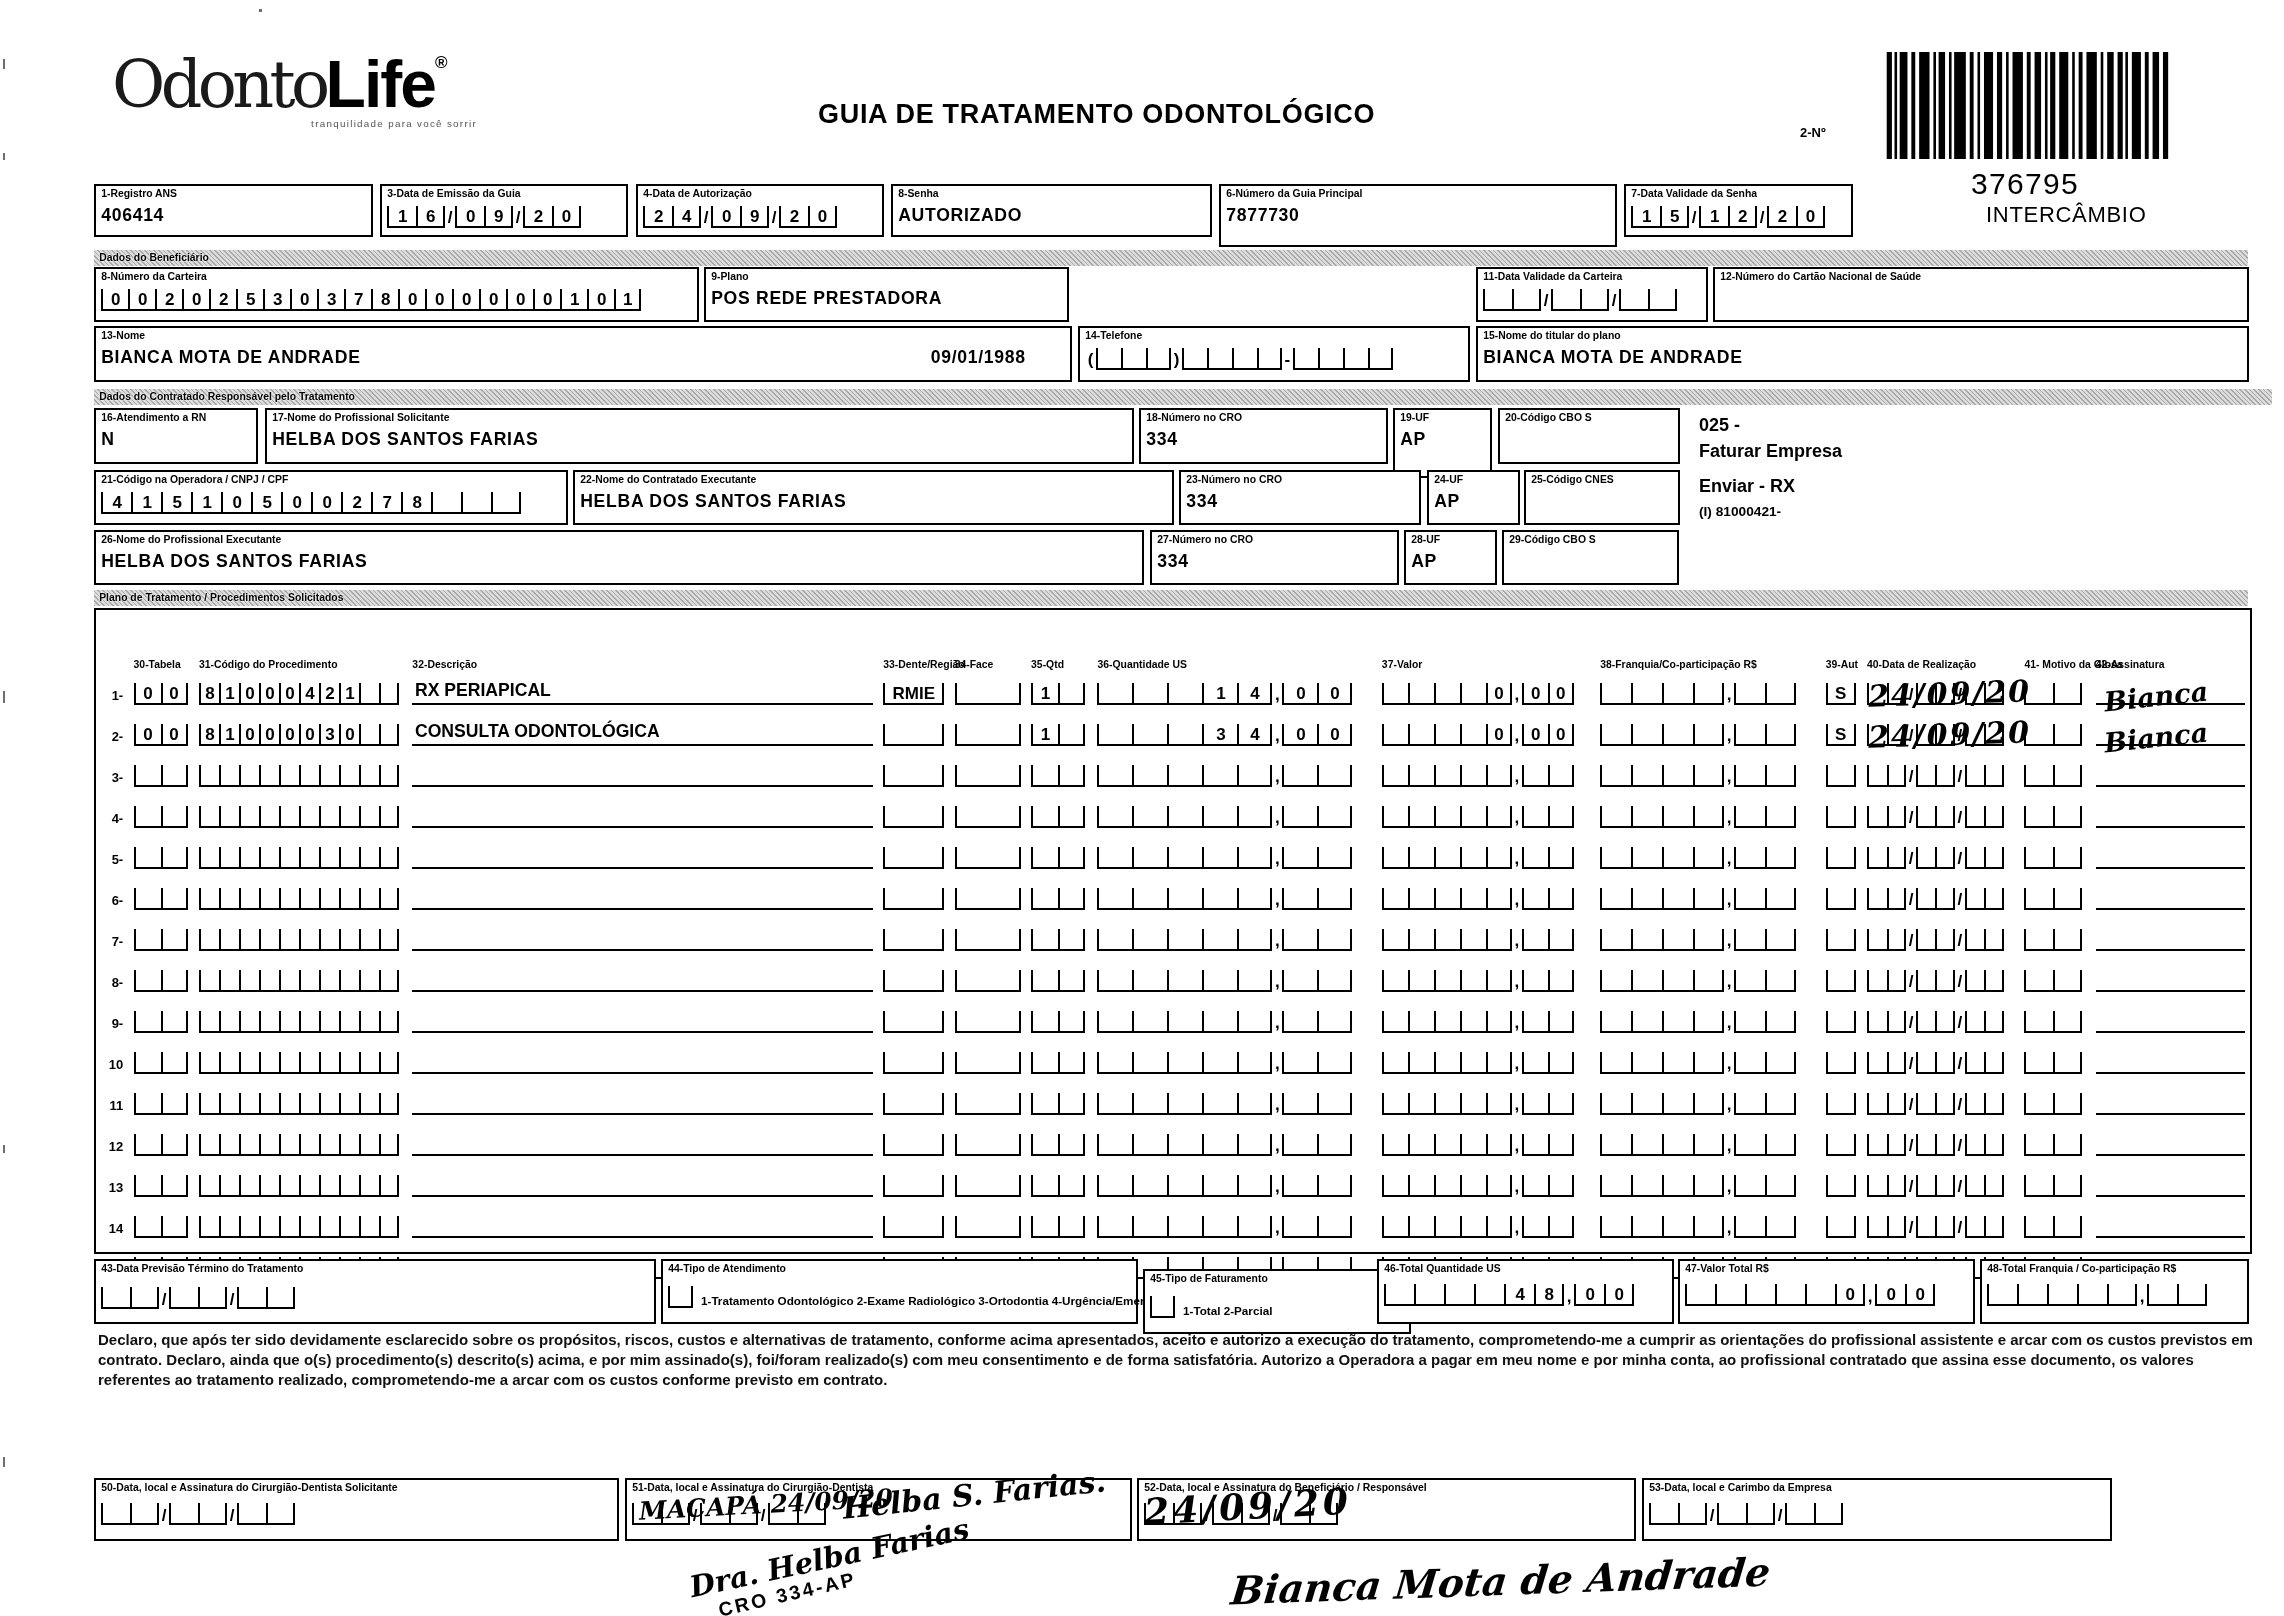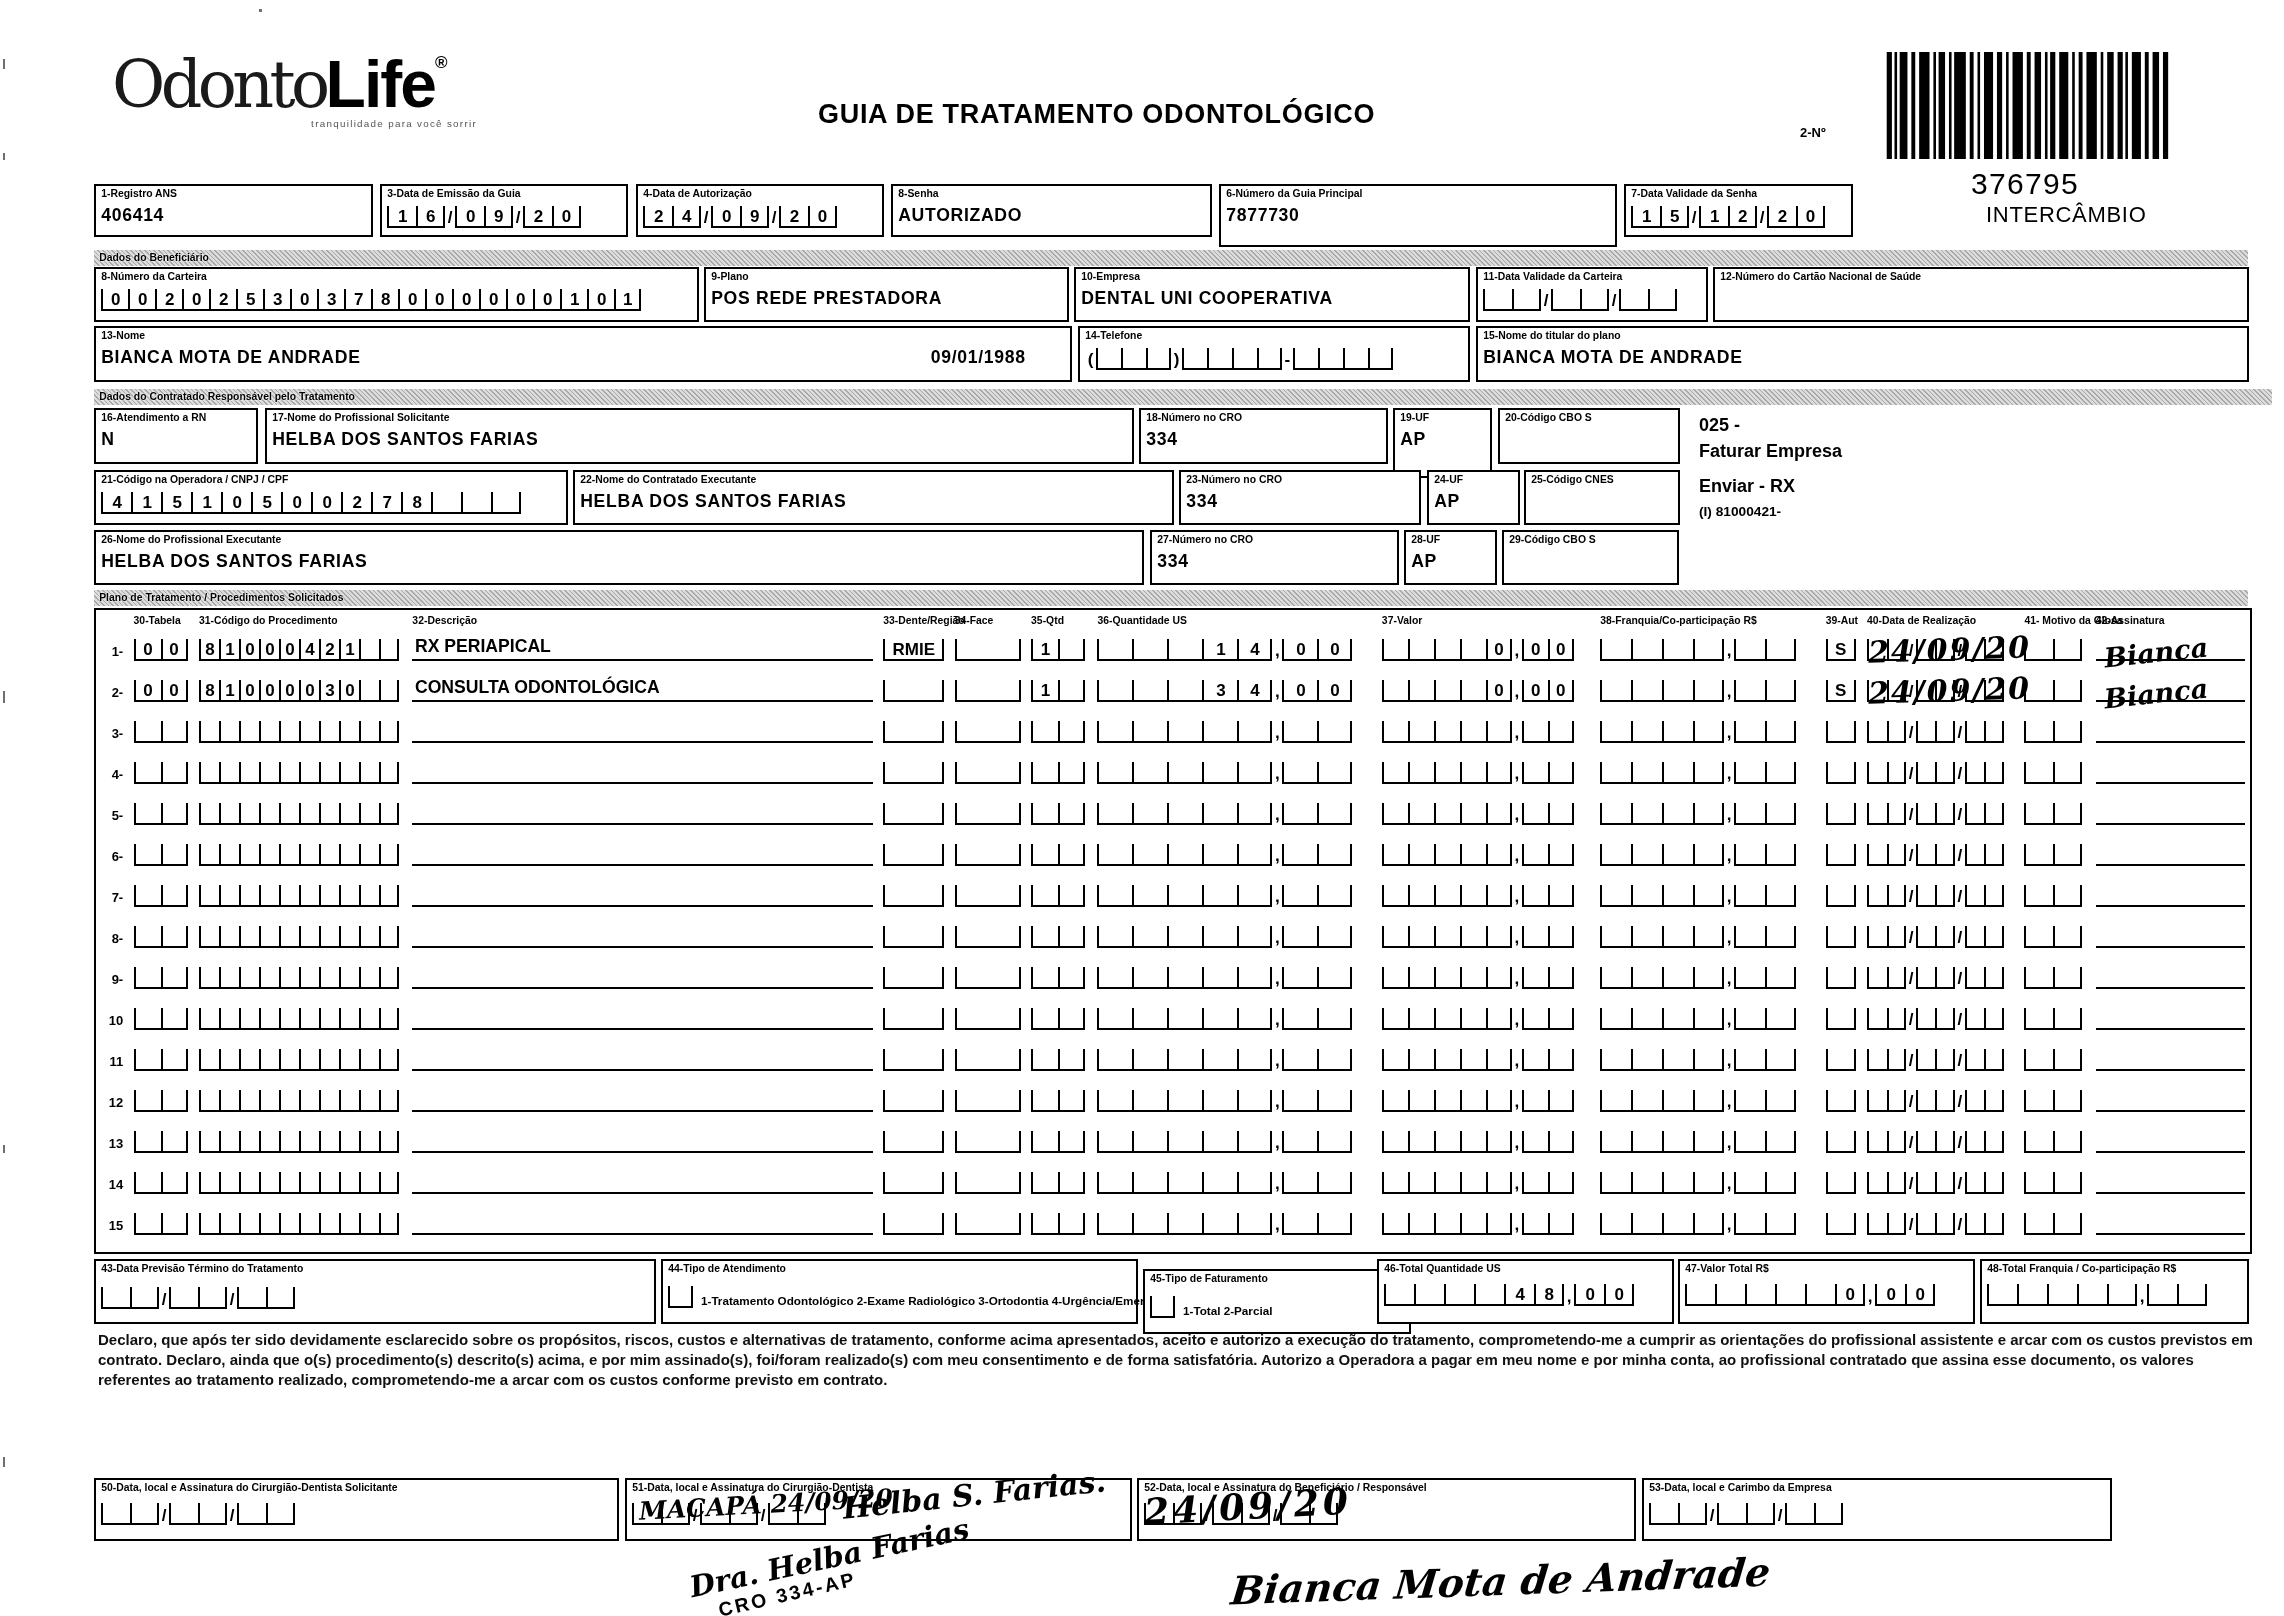--- a/index.html
+++ b/index.html
@@ -21,21 +21,21 @@
   .comb-carteira .cell{width:27px;}
   .comb-cnpj .cell{width:30px;}
   .comb-date .cell{width:29px;}
   .comb-phone .cell{width:25px;}
   .comb-total .cell{width:30px;}
   .comb-chk{margin-top:0;}
   .comb-chk .cell{width:25px;}
   
   #ptable{position:absolute;left:94px;top:608px;width:2158px;height:646px;border:2.6px solid #000;box-sizing:border-box;background:#fff;}
   .thead{display:flex;gap:10.4px;padding:5.2px 5.2px 0 5.2px;font-size:10.4px;font-weight:bold;}
-  .thead span{white-space:nowrap;overflow:visible;}
+  .thead span{white-space:nowrap;overflow:visible;margin-top:44px;}
   .trow{display:flex;gap:10.4px;padding:0 5.2px 6.5px 5.2px;height:41px;box-sizing:border-box;align-items:flex-end;}
   .rnum{width:22px;font-size:13px;font-weight:bold;text-align:right;padding-bottom:1.3px;flex:none;}
   .grp{display:inline-flex;align-items:flex-end;flex:none;position:relative;}
   .g-tab{width:55px}.g-code{width:203px}.g-desc{flex:1;border-bottom:2.6px solid #000;align-items:flex-end;overflow:visible;}
   .g-dente{width:61px}.g-face{width:66px}.g-qtd{width:56px}.g-us{width:274px}.g-valor{width:208px}
   .g-fran{width:215px}.g-aut{width:31px}.g-data{width:147px}.g-glosa{width:61px}
   .g-sig{width:149px;border-bottom:2.6px solid #000;}
   .thead .g-desc,.thead .g-sig{border-bottom:none;}
   .g-tab .cell,.g-qtd .cell{width:27px}
   .g-code .cell{width:20px}
@@ -200,24 +200,20 @@
         <span class="cell">0</span>
         <span class="cell">1</span>
         <span class="cell">0</span>
         <span class="cell r">1</span>
       </div>
   </div>
   <div class="box" style="left:704px;top:267px;width:365px;height:55px">
     <div class="lbl">9-Plano</div>
     <div class="val">POS REDE PRESTADORA</div>
   </div>
-  <div class="box" style="left:1074px;top:267px;width:396px;height:55px">
-    <div class="lbl">10-Empresa</div>
-    <div class="val">DENTAL UNI  COOPERATIVA</div>
-  </div>
   <div class="box" style="left:1476px;top:267px;width:232px;height:55px">
     <div class="lbl">11-Data Validade da Carteira</div>
     <div class="comb comb-date">
         <span class="cell"></span>
         <span class="cell r"></span>
         <span class="sep">/</span>
         <span class="cell"></span>
         <span class="cell r"></span>
         <span class="sep">/</span>
         <span class="cell"></span>

